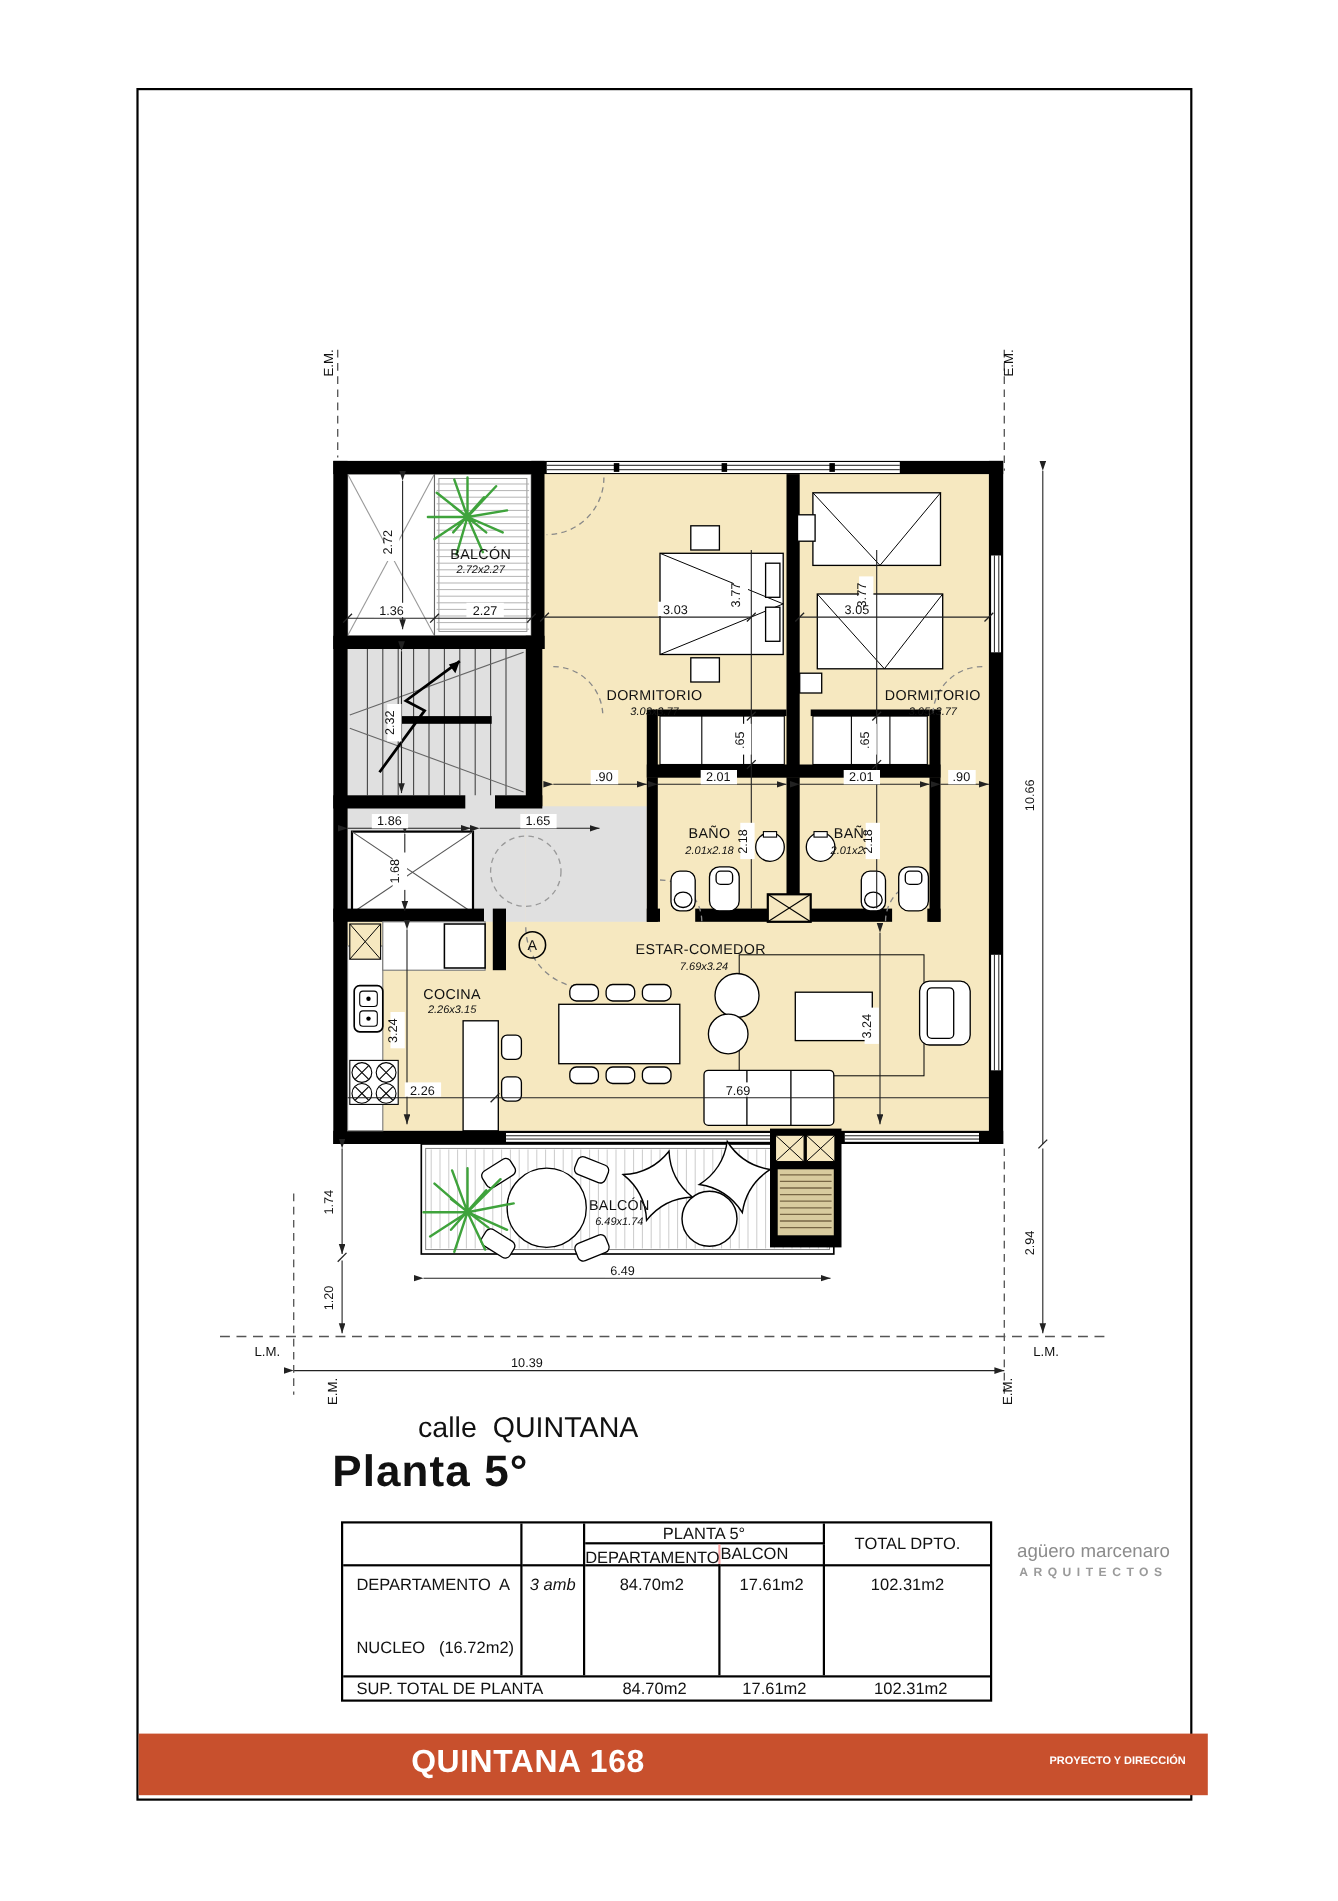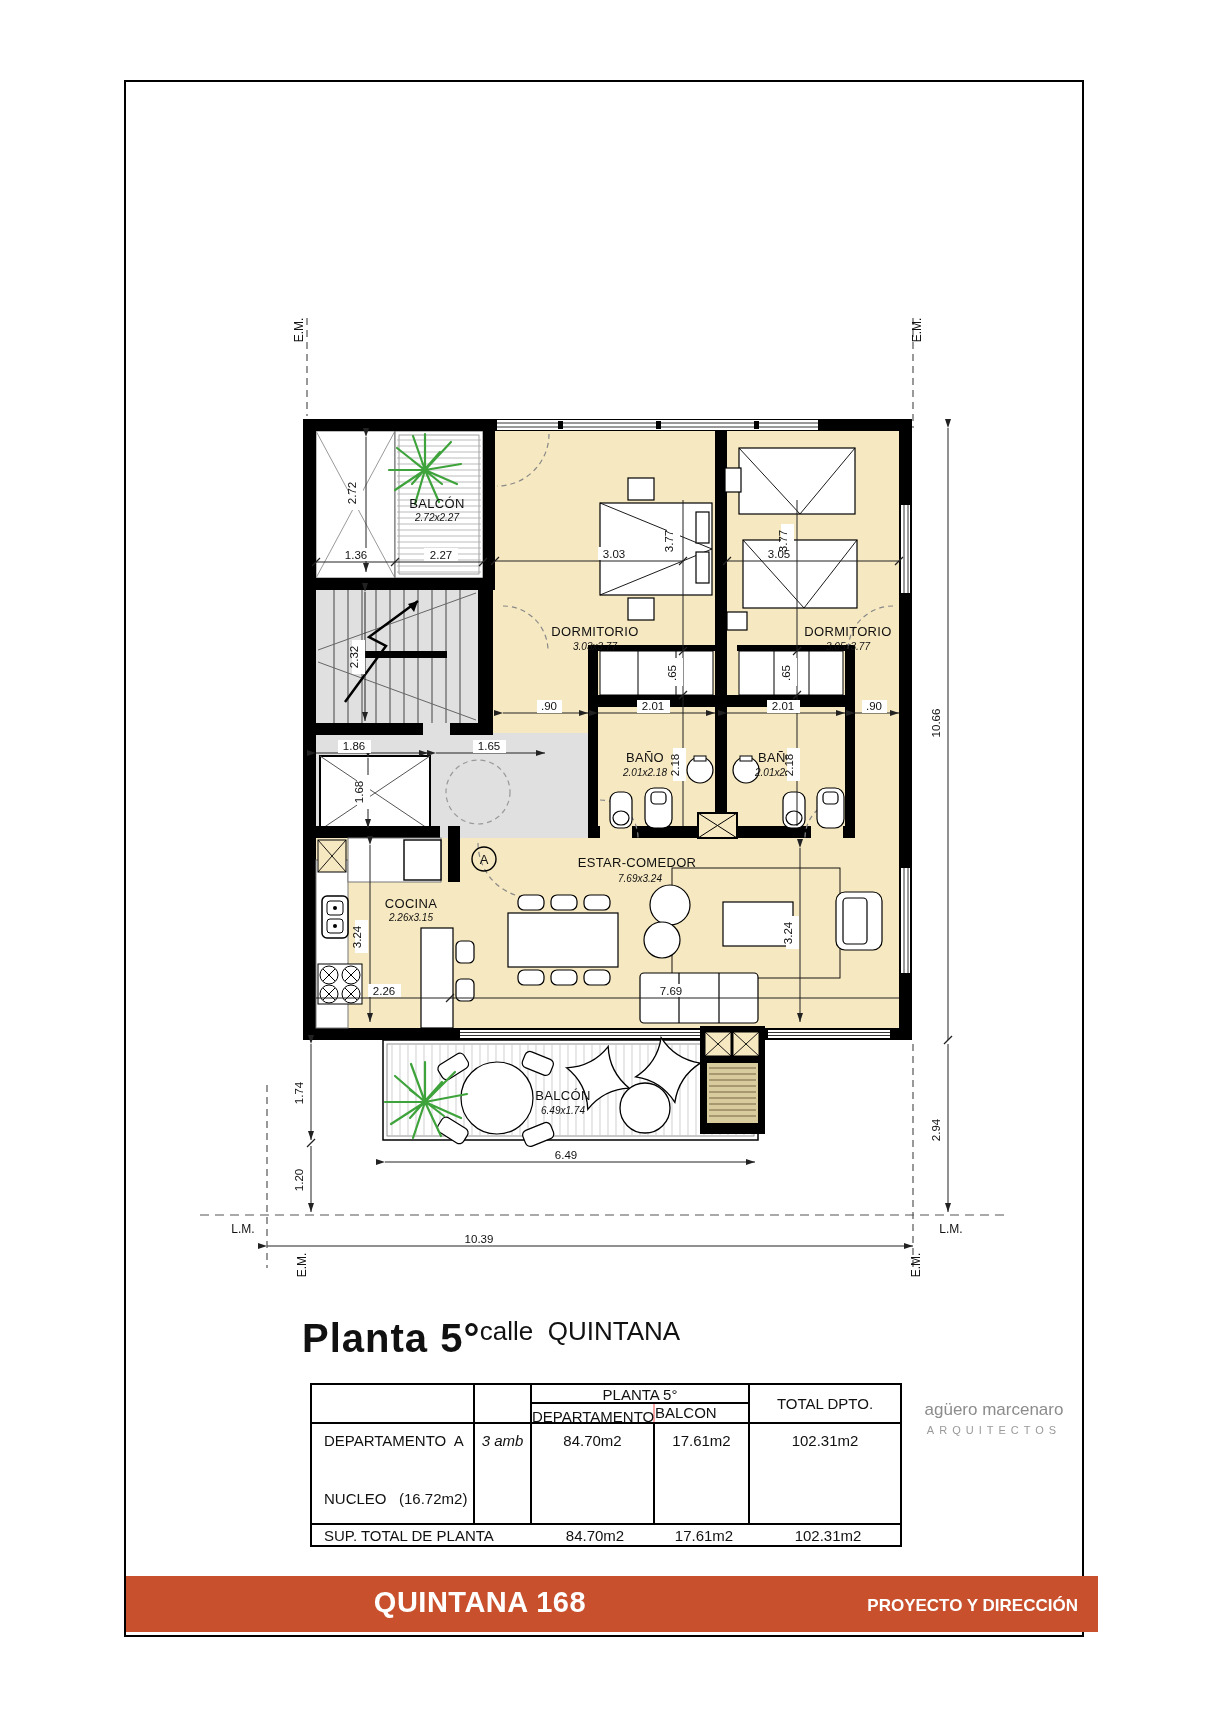--- a/index.html
+++ b/index.html
@@ -4,21 +4,21 @@
 <style>
   html,body{margin:0;padding:0;background:#fff;}
   body{width:1216px;height:1728px;position:relative;font-family:"Liberation Sans",sans-serif;color:#111;}
   .frame{position:absolute;left:124px;top:80px;width:956px;height:1553px;border:2px solid #000;}
   svg{position:absolute;left:0;top:0;}
   svg text{font-family:"Liberation Sans",sans-serif;fill:#111;}
   .room-name{font-size:13px;letter-spacing:.3px;}
   .room-size{font-size:10px;font-style:italic;}
   .dim{font-size:11.5px;}
   .marker{font-size:12px;}
-  .street{position:absolute;left:380px;top:1316px;width:400px;text-align:center;font-size:26px;white-space:pre;}
+  .street{position:absolute;left:380px;top:1282px;width:400px;text-align:left;font-size:26px;white-space:pre;}
   .plan-title{position:absolute;left:302px;top:1316px;font-size:40px;font-weight:bold;letter-spacing:1px;}
   
   .area-table{position:absolute;left:310px;top:1383px;width:592px;height:164px;border:2px solid #000;box-sizing:border-box;display:grid;grid-template-columns:163px 57px 123px 95px 150px;grid-template-rows:19px 18px 101px 22px;font-size:15px;}
   .area-table div{box-sizing:border-box;white-space:pre;}
   .cA{grid-column:1;grid-row:1/3;border-right:2px solid #000;}
   .cB{grid-column:2;grid-row:1/3;border-right:2px solid #000;}
   .cC{grid-column:3/5;grid-row:1;border-right:2px solid #000;border-bottom:2px solid #000;text-align:center;padding-top:1px;}
   .cD{grid-column:5;grid-row:1/3;display:flex;align-items:center;justify-content:center;}
   .cE{grid-column:3;grid-row:2;border-right:2px solid #fca5a5;text-align:center;padding-top:4px;}
   .cF{grid-column:4;grid-row:2;border-right:2px solid #000;text-align:left;}
@@ -30,25 +30,25 @@
   .tRow{grid-column:1/6;grid-row:4;border-top:2px solid #000;position:relative;}
   .tRow span{position:absolute;top:2px;}
   .tLabel{left:12px;}
   .tDep{left:283px;transform:translateX(-50%);}
   .tBal{left:392px;transform:translateX(-50%);}
   .tTot{left:516px;transform:translateX(-50%);}
   
   .logo{position:absolute;left:905px;top:1398px;width:178px;text-align:center;}
   .logo-mono{font-size:95px;font-weight:bold;color:#E8392F;letter-spacing:-3px;line-height:120px;}
   .logo-name{font-size:17px;font-weight:normal;color:#8C8C8C;margin-top:2px;}
-  .logo-sub{font-size:11px;font-weight:normal;color:#9a9a9a;letter-spacing:5px;margin-top:4px;}
+  .logo-sub{font-size:11px;font-weight:bold;color:#9a9a9a;letter-spacing:5px;margin-top:4px;}
   
   .footer{position:absolute;left:126px;top:1576px;width:972px;height:56px;background:#C8502D;}
   .footer .proj{position:absolute;left:354px;top:10px;transform:translateX(-50%);color:#fff;font-weight:bold;font-size:29px;letter-spacing:.5px;}
-  .footer .role{position:absolute;right:20px;top:20px;color:#fff;font-weight:bold;font-size:17px;}
+  .footer .role{position:absolute;right:20px;top:20px;color:#fff;font-weight:bold;font-size:10px;}
 </style>
 </head>
 <body>
 
 <div class="frame"></div>
 
 <svg width="1216" height="1728" viewBox="0 0 1216 1728">
   <defs>
     <marker id="ar" markerWidth="12" markerHeight="8" refX="9" refY="3" orient="auto" markerUnits="userSpaceOnUse">
       <path d="M0,0 L9,3 L0,6 z" fill="#222"></path>

